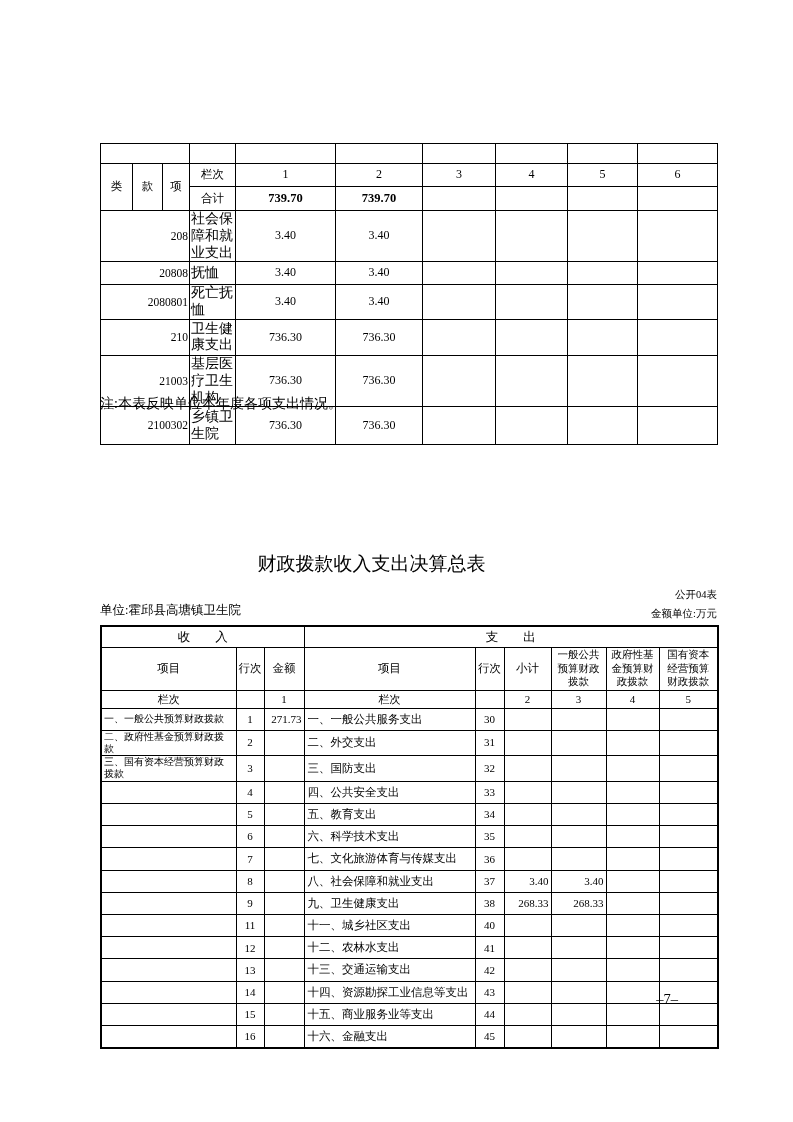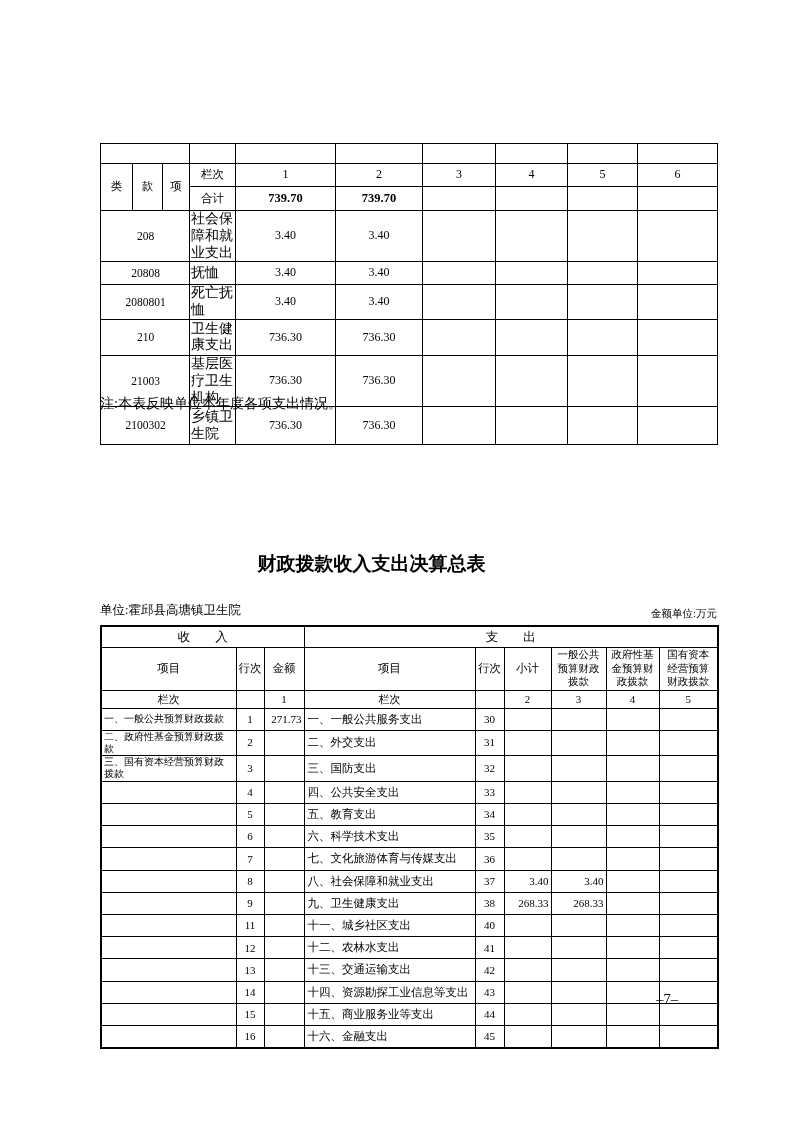--- a/index.html
+++ b/index.html
@@ -8,31 +8,31 @@
     background:#ffffff; color:#000;
     font-family:"Liberation Serif","DejaVu Serif",serif;
     overflow:hidden;
   }
   table { border-collapse:collapse; table-layout:fixed; }
   td { border:1px solid #000; overflow:hidden; vertical-align:middle; }
 
   
   .t1 { position:absolute; left:100px; top:143px; width:617px; border:1.5px solid #000; }
   .t1 td { font-size:12px; line-height:1.15; padding:0 1px; }
-  .t1 .code  { text-align:center;  font-size:11.5px; padding-left:2px; }
+  .t1 .code  { text-align:right;  font-size:11.5px; padding-left:2px; }
   .t1 .name  { text-align:left;  font-size:14px; line-height:1.2; }
   .t1 .hdr   { text-align:center; font-size:11.5px; }
   .t1 .num   { text-align:center; font-size:12px; }
   .t1 .val   { text-align:center; font-size:12px; }
   .t1 .tval  { text-align:center; font-size:12.5px; font-weight:bold; }
 
   
   .note  { position:absolute; left:100px; top:395px; font-size:14px; }
   .title { position:absolute; left:63px;  top:551px; width:617px; text-align:center;
-           font-size:19px; font-weight:bold; font-family:"Liberation Sans","DejaVu Sans",sans-serif; }
+           font-size:19px; font-weight:normal; font-family:"Liberation Sans","DejaVu Sans",sans-serif; }
   .form-code   { position:absolute; left:100px; top:588px; width:617px; text-align:right; font-size:10.5px; }
   .unit-name   { position:absolute; left:100px; top:602px; font-size:12.5px; }
   .amount-unit { position:absolute; left:100px; top:607px; width:617px; text-align:right; font-size:10.5px; }
   .pageno { position:absolute; left:617px; top:991px; width:100px; text-align:center; font-size:14.5px; }
 
   
   .t2 { position:absolute; left:100px; top:625px; width:617px; border:2px solid #000; }
   .t2 td { font-size:11px; line-height:1.15; }
   .t2 .sec   { text-align:center; font-size:12.5px; }
   .t2 .h     { text-align:center; font-size:11.5px; }
@@ -152,20 +152,21 @@
           <td></td>
       <td></td>
           <td></td>
     </tr>
   </tbody>
     </table>
 
   <div class="note">注:本表反映单位本年度各项支出情况。</div>
 
   <div class="title">财政拨款收入支出决算总表</div>
+  <div class="form-code">公开04表</div>
   <div class="unit-name">单位:霍邱县高塘镇卫生院</div>
   <div class="amount-unit">金额单位:万元</div>
 
   <table class="t2">
     <colgroup>
       <col style="width:135px">
         <col style="width:28px">
         <col style="width:40px">
       <col style="width:171px">
         <col style="width:29px">

